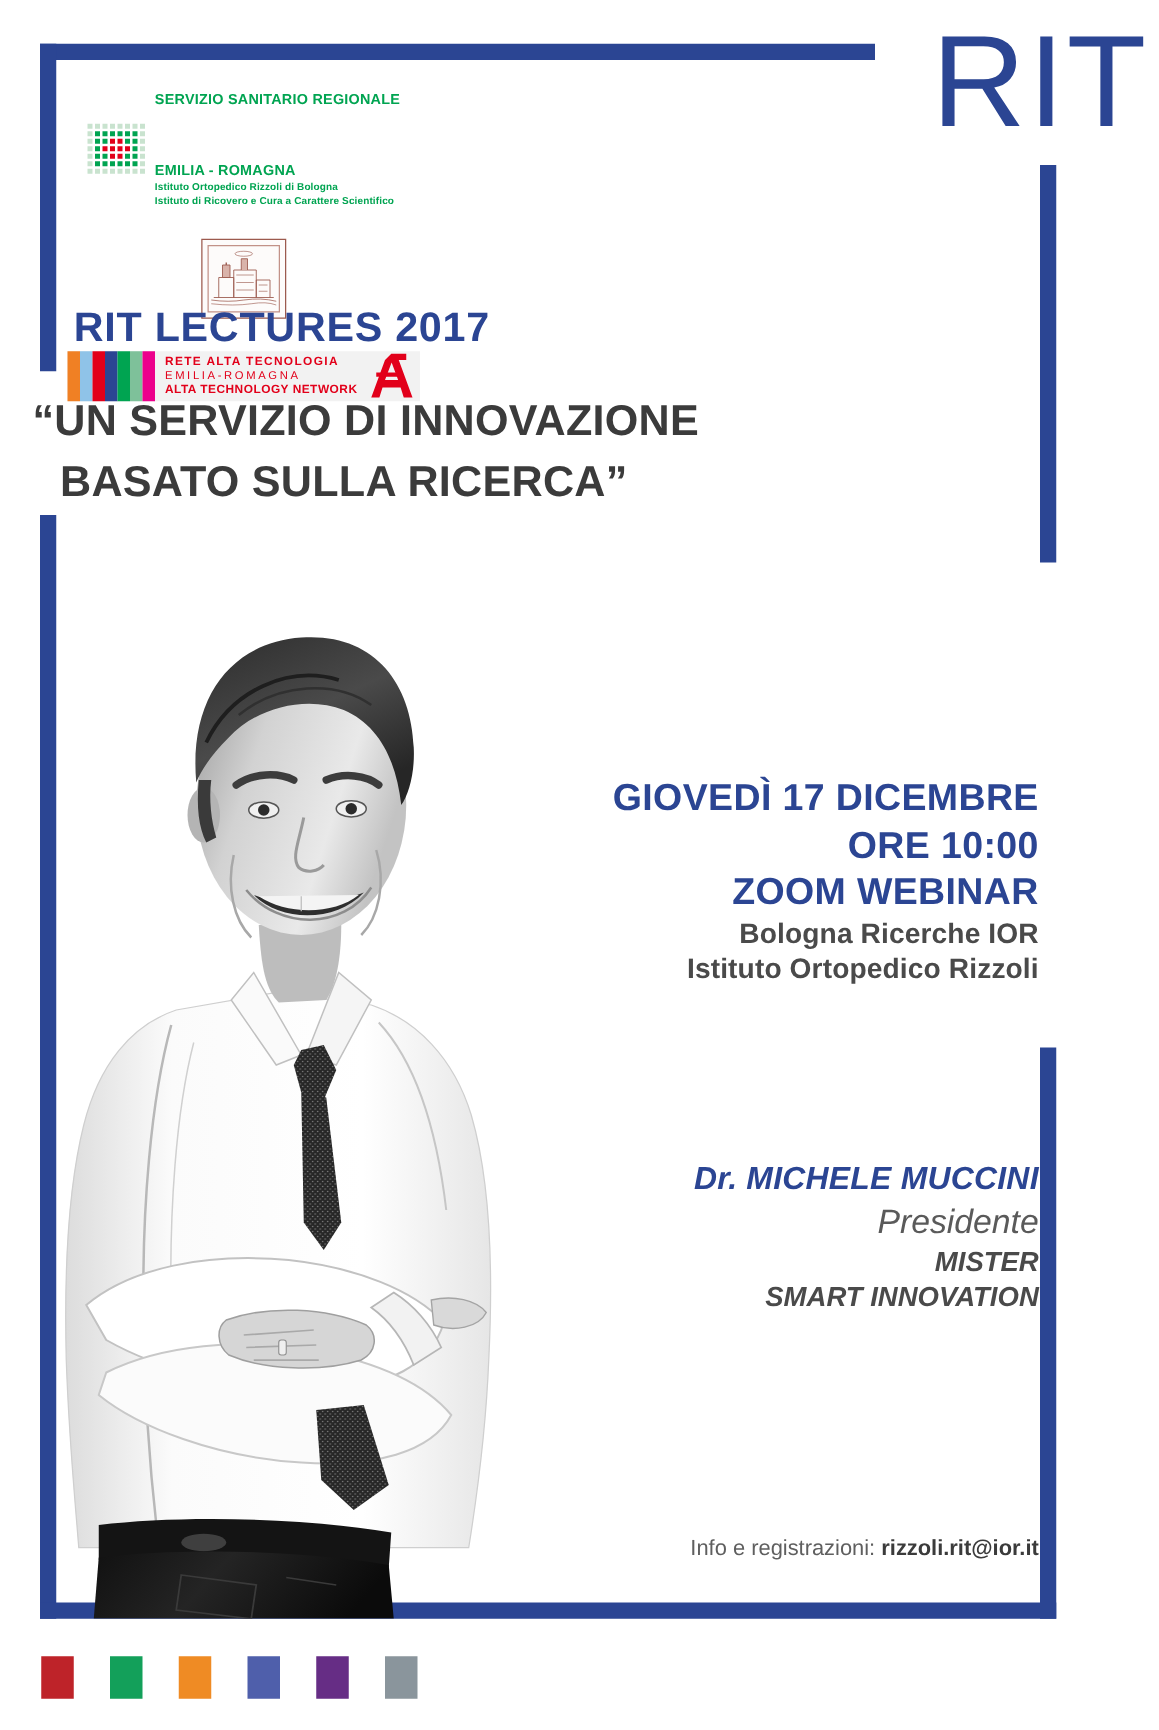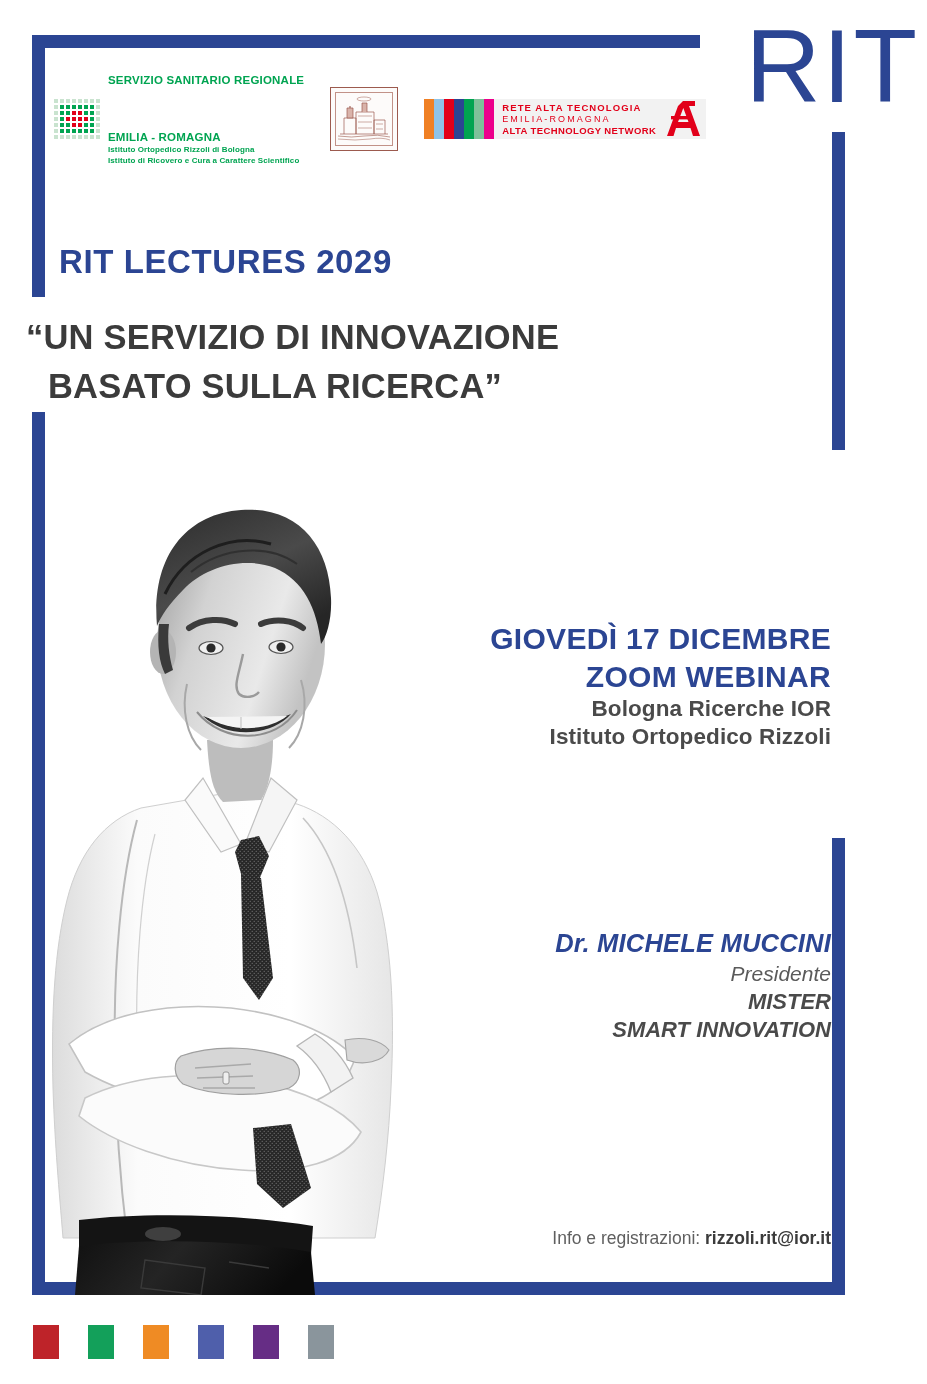--- a/index.html
+++ b/index.html
@@ -85,20 +85,21 @@
   }
 
   
   .logo-strip {
     position: absolute;
     left: 54px;
     top: 74px;
     display: flex;
     align-items: center;
     gap: 26px;
+    flex-direction: column;
   }
 
   
   .ssr-logo { display: flex; align-items: center; gap: 8px; }
   .ssr-dots {
     display: grid;
     grid-template-columns: repeat(8, 4px);
     grid-auto-rows: 4px;
     gap: 2px;
   }
@@ -238,21 +239,21 @@
   }
   .sp-name {
     font-size: 25.5px;
     font-weight: bold;
     color: #2b4593;
     letter-spacing: 0.2px;
     line-height: 1.3;
     white-space: nowrap;
   }
   .sp-role {
-    font-size: 21px;
+    font-size: 27px;
     font-weight: normal;
     color: #5a5a5a;
     line-height: 1.32;
     white-space: nowrap;
   }
   .sp-org1, .sp-org2 {
     font-size: 22px;
     font-weight: bold;
     color: #4a4a4a;
     line-height: 1.3;
@@ -406,21 +407,21 @@
       <div class="rat-a">
         <svg width="40" height="40" viewBox="0 0 40 40">
           <path d="M21 2 L33 2 L33 7 L27 7 L38 37 L31 37 L28.5 29 L14 29 L11.5 37 L5 37 L16 7 Z
                    M16 23 L26.5 23 L21.3 9 Z" fill="#e2001a"></path>
           <rect x="9" y="17" width="17" height="3.4" fill="#e2001a"></rect>
         </svg>
       </div>
     </div>
   </div>
 
-  <div class="kicker">RIT LECTURES 2029</div>
+  <div class="kicker">RIT LECTURES 2017</div>
   <div class="quote-title">
     <div class="l1">“UN SERVIZIO DI INNOVAZIONE</div>
     <div class="l2">BASATO SULLA RICERCA”</div>
   </div>
 
   <div class="photo-wrap">
     <svg class="photo-svg" width="475" height="847" viewBox="0 0 475 847">
       <defs>
         <linearGradient id="shirtShade" x1="0" y1="0" x2="1" y2="0">
           <stop offset="0%" stop-color="#dcdcdc"></stop>
@@ -528,20 +529,21 @@
       <ellipse cx="118" cy="786" rx="18" ry="7" fill="#3f3f3f"></ellipse>
 
       <path d="M34 798 C 102 790, 196 792, 266 804 L 270 847 L 30 847 Z" fill="url(#trouserShade)"></path>
       <path d="M100 812 L160 820 L156 847 L96 840 Z" fill="none" stroke="#3a3a3a" stroke-width="1.4"></path>
       <path d="M184 814 L224 820" fill="none" stroke="#3a3a3a" stroke-width="1.4"></path>
     </svg>
   </div>
 
   <div class="event-block">
     <div class="ev-line1">GIOVEDÌ 17 DICEMBRE</div>
+    <div class="ev-line2">ORE 10:00</div>
     <div class="ev-line3">ZOOM WEBINAR</div>
     <div class="ev-line4">Bologna Ricerche IOR</div>
     <div class="ev-line5">Istituto Ortopedico Rizzoli</div>
   </div>
 
   <div class="speaker-block">
     <div class="sp-name">Dr. MICHELE MUCCINI</div>
     <div class="sp-role">Presidente</div>
     <div class="sp-org1">MISTER</div>
     <div class="sp-org2">SMART INNOVATION</div>

